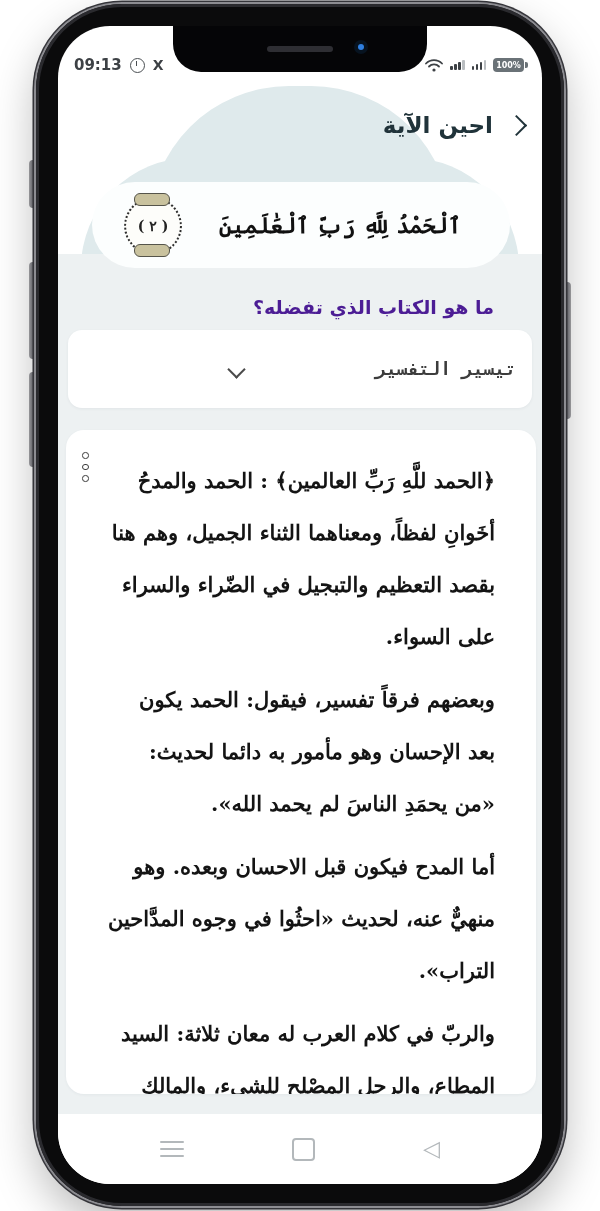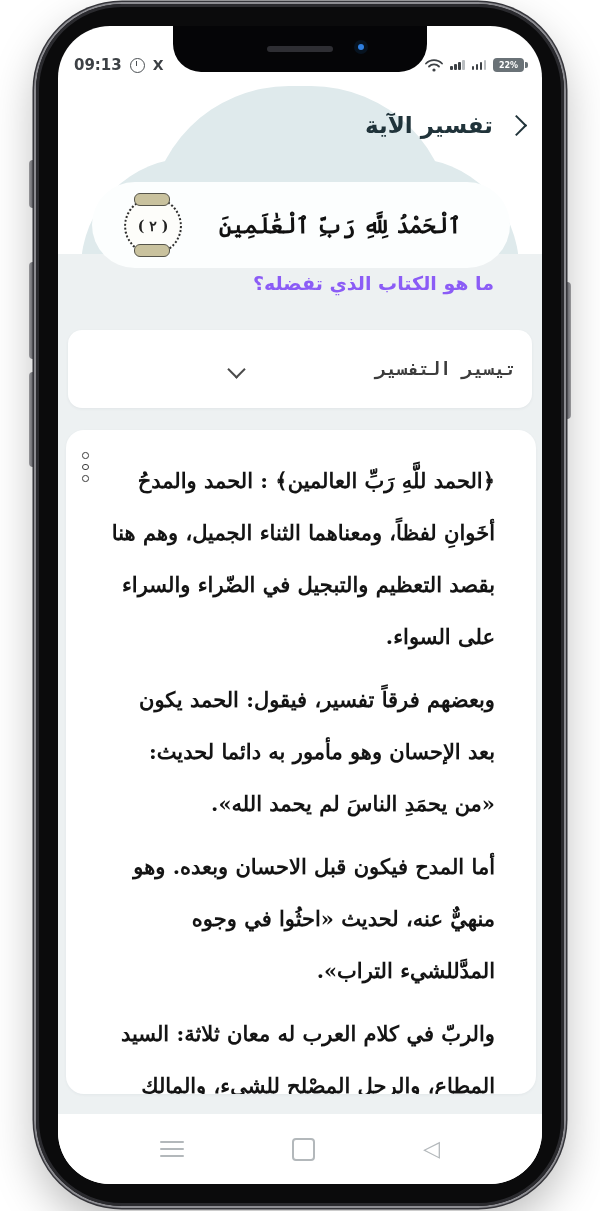--- a/index.html
+++ b/index.html
@@ -70,22 +70,22 @@
               display:flex;align-items:center;justify-content:center;
               font-family:"DejaVu Serif",serif;font-size:14px;font-weight:600;color:#222;}
   .orn-cap{position:absolute;left:50%;transform:translateX(-50%);width:34px;height:11px;
            background:#c9c29e;border:1.5px solid #55544a;border-radius:6px;}
   .orn-cap.top{top:-4px;}.orn-cap.bot{bottom:-4px;}
   .verse-text{position:absolute;left:104px;right:26px;top:0;height:100%;display:flex;
               align-items:center;justify-content:center;direction:rtl;
               font-family:"DejaVu Serif",serif;font-size:22px;font-weight:700;color:#111;}
 
   
-  .question{position:absolute;top:246px;right:48px;z-index:2;direction:rtl;
-            font-size:19px;font-weight:600;color:#8b5cf6;}
+  .question{position:absolute;top:270px;right:48px;z-index:2;direction:rtl;
+            font-size:19px;font-weight:600;color:#4c1d95;}
   .select{position:absolute;left:10px;top:304px;width:464px;height:78px;background:#ffffff;
           border-radius:14px;z-index:2;box-shadow:0 1px 3px rgba(70,90,100,.07);cursor:pointer;}
   .select-value{position:absolute;right:16px;top:0;height:100%;display:flex;align-items:center;
           direction:rtl;font-family:Liberation Mono, monospace;font-size:18px;font-weight:600;color:#3c3c3c;}
   .select-chev{position:absolute;left:162px;top:33px;width:11px;height:11px;
           border-left:2.6px solid #4a4a4a;border-bottom:2.6px solid #4a4a4a;transform:rotate(-45deg);}
 
   
   .card{position:absolute;left:8px;top:404px;width:470px;height:664px;background:#ffffff;
         border-radius:18px;z-index:2;overflow:hidden;box-shadow:0 1px 3px rgba(70,90,100,.06);}
@@ -139,31 +139,31 @@
               <i></i>
               <i></i>
               <i></i>
             </span>
           <span class="sig">
               <i></i>
               <i></i>
               <i></i>
               <i></i>
             </span>
-          <span class="battery">22%</span>
+          <span class="battery">100%</span>
         </div>
       </div>
 
       <div class="notch">
         <span class="speaker"></span>
         <span class="camera"></span>
       </div>
 
       <div class="header">
-        <span class="title">تفسير الآية</span>
+        <span class="title">احين الآية</span>
         <span class="chev-right"></span>
       </div>
 
       <div class="verse-pill">
         <div class="ornament">
           <span class="orn-cap top"></span>
           <span class="orn-cap bot"></span>
           <span class="orn-circle">( ٢ )</span>
         </div>
         <div class="verse-text">ٱلْحَمْدُ لِلَّهِ رَبِّ ٱلْعَٰلَمِينَ</div>
@@ -178,21 +178,21 @@
 
       <div class="card">
         <span class="kebab">
             <i></i>
             <i></i>
             <i></i>
           </span>
         <div class="tafsir">
           <p>﴿الحمد للَّهِ رَبِّ العالمين﴾ : الحمد والمدحُ أخَوانِ لفظاً، ومعناهما الثناء الجميل، وهم هنا بقصد التعظيم والتبجيل في الضّراء والسراء على السواء.</p>
           <p>وبعضهم فرقاً تفسير، فيقول: الحمد يكون بعد الإحسان وهو مأمور به دائما لحديث: «من يحمَدِ الناسَ لم يحمد الله».</p>
-          <p>أما المدح فيكون قبل الاحسان وبعده. وهو منهيٌّ عنه، لحديث «احثُوا في وجوه المدَّللشيء التراب».</p>
+          <p>أما المدح فيكون قبل الاحسان وبعده. وهو منهيٌّ عنه، لحديث «احثُوا في وجوه المدَّاحين التراب».</p>
           <p>والربّ في كلام العرب له معان ثلاثة: السيد المطاع، والرجل المصْلح للشيء، والمالك للشيء.</p>
 
         </div>
       </div>
 
       <div class="navbar">
         <span class="nav-menu">
             <i></i>
             <i></i>
             <i></i>

